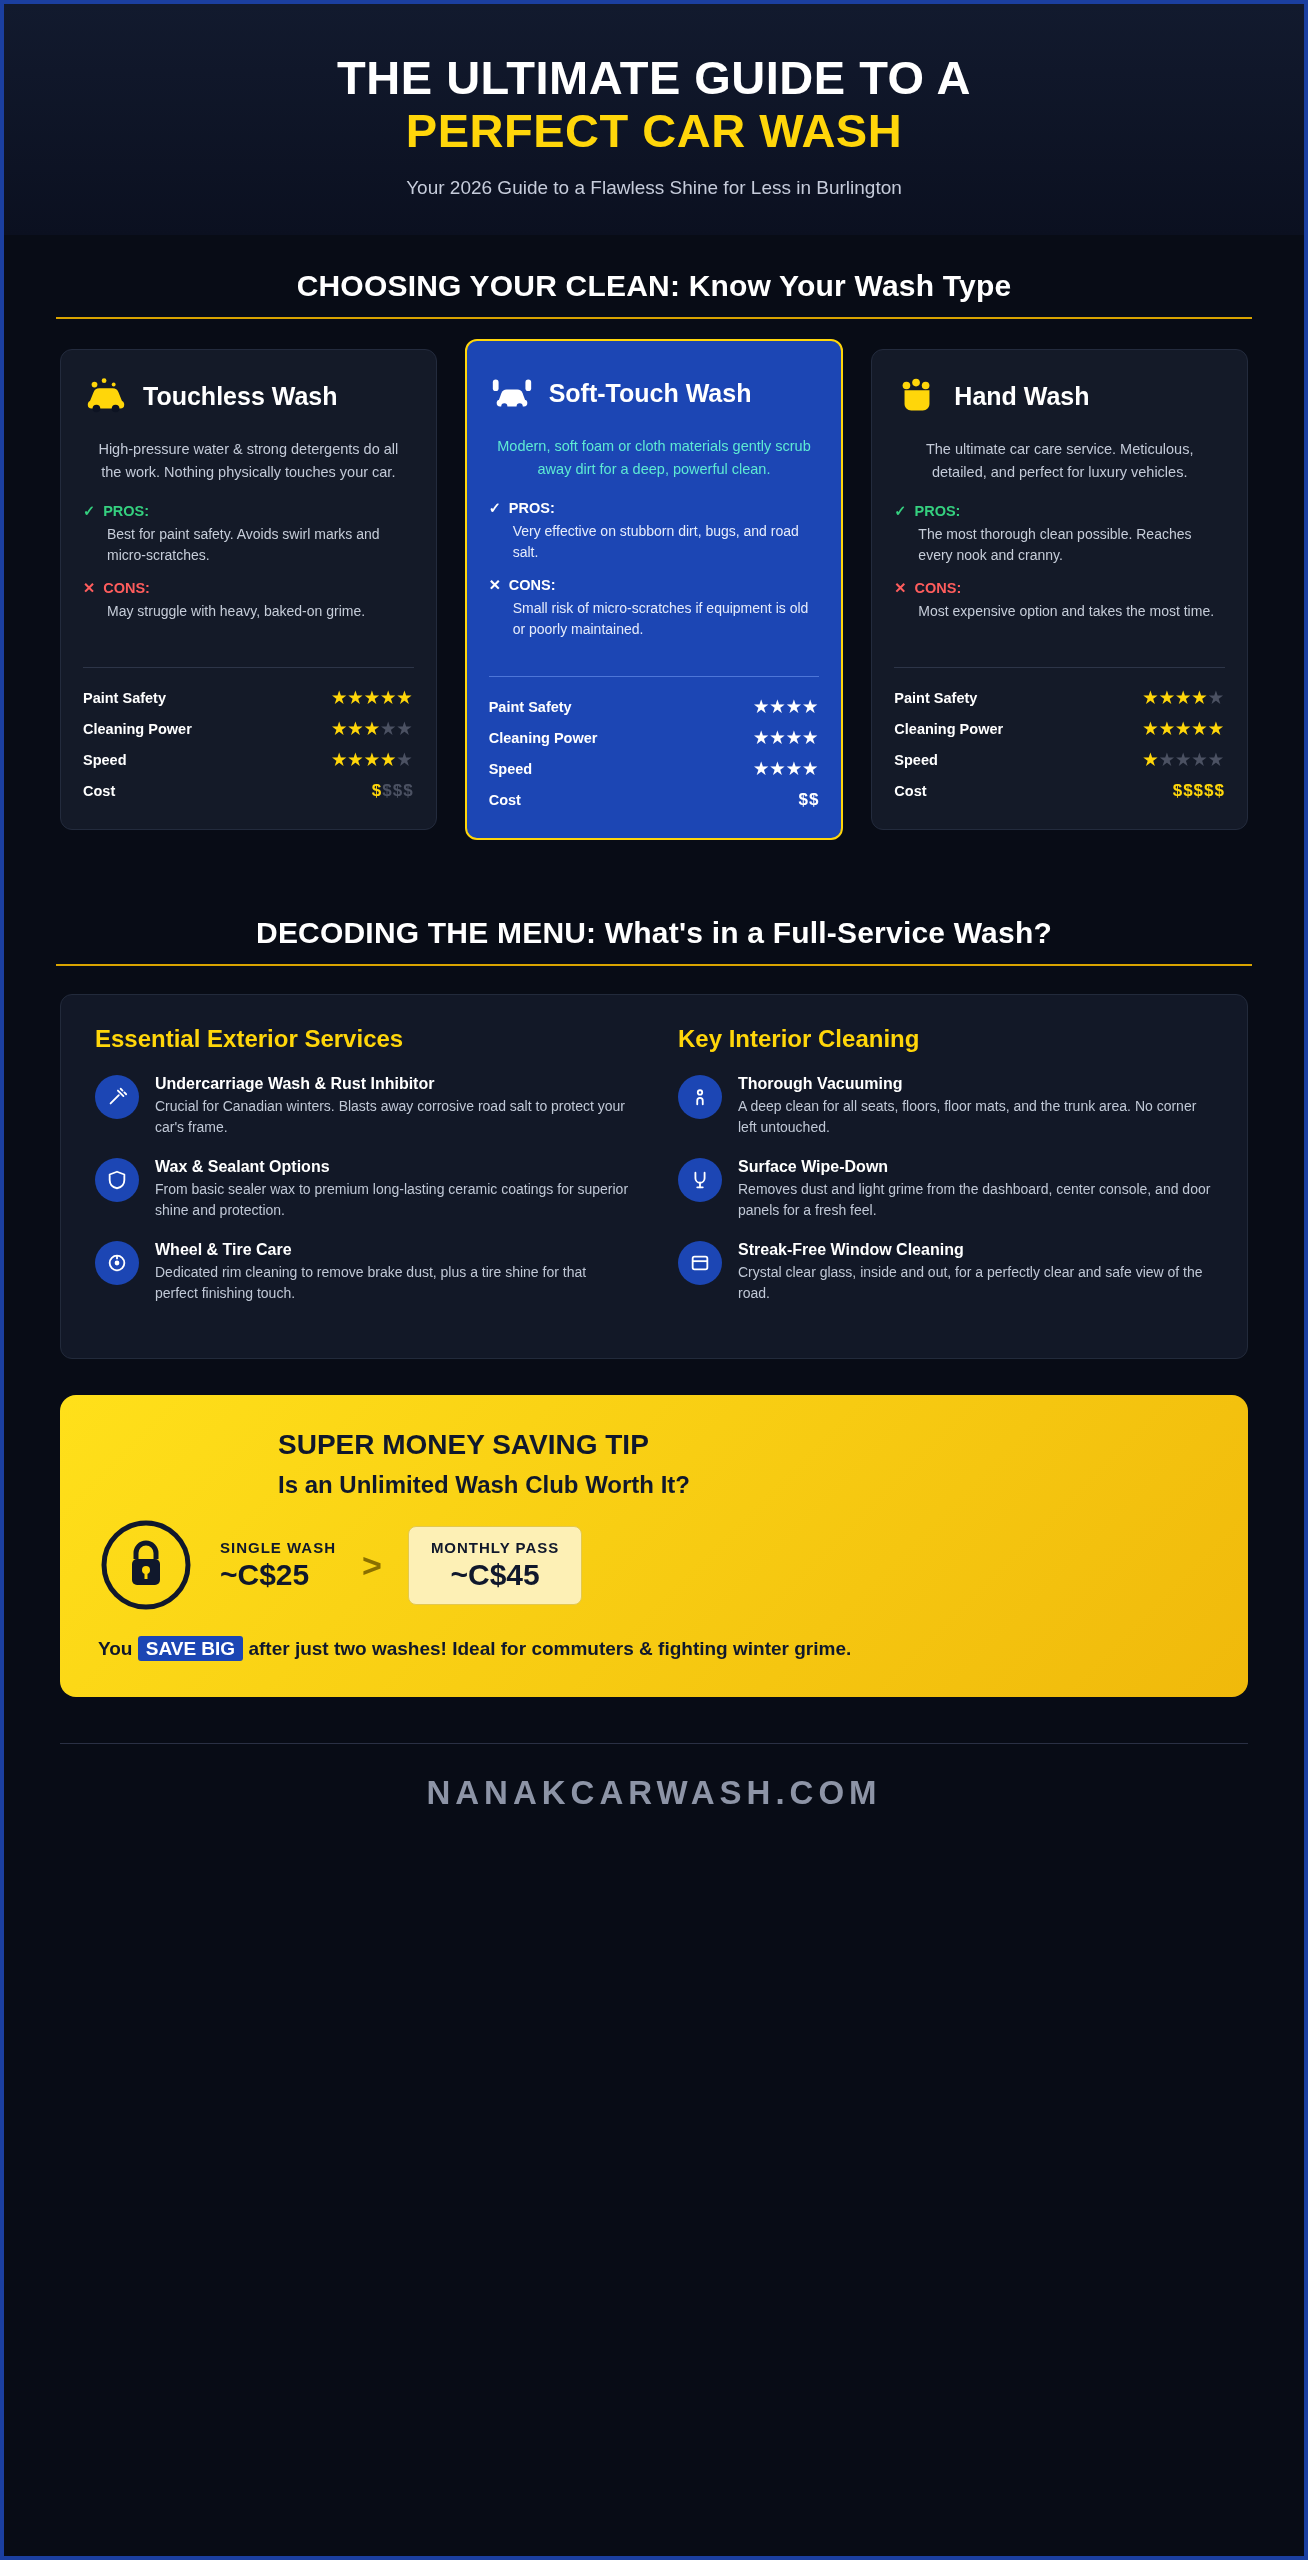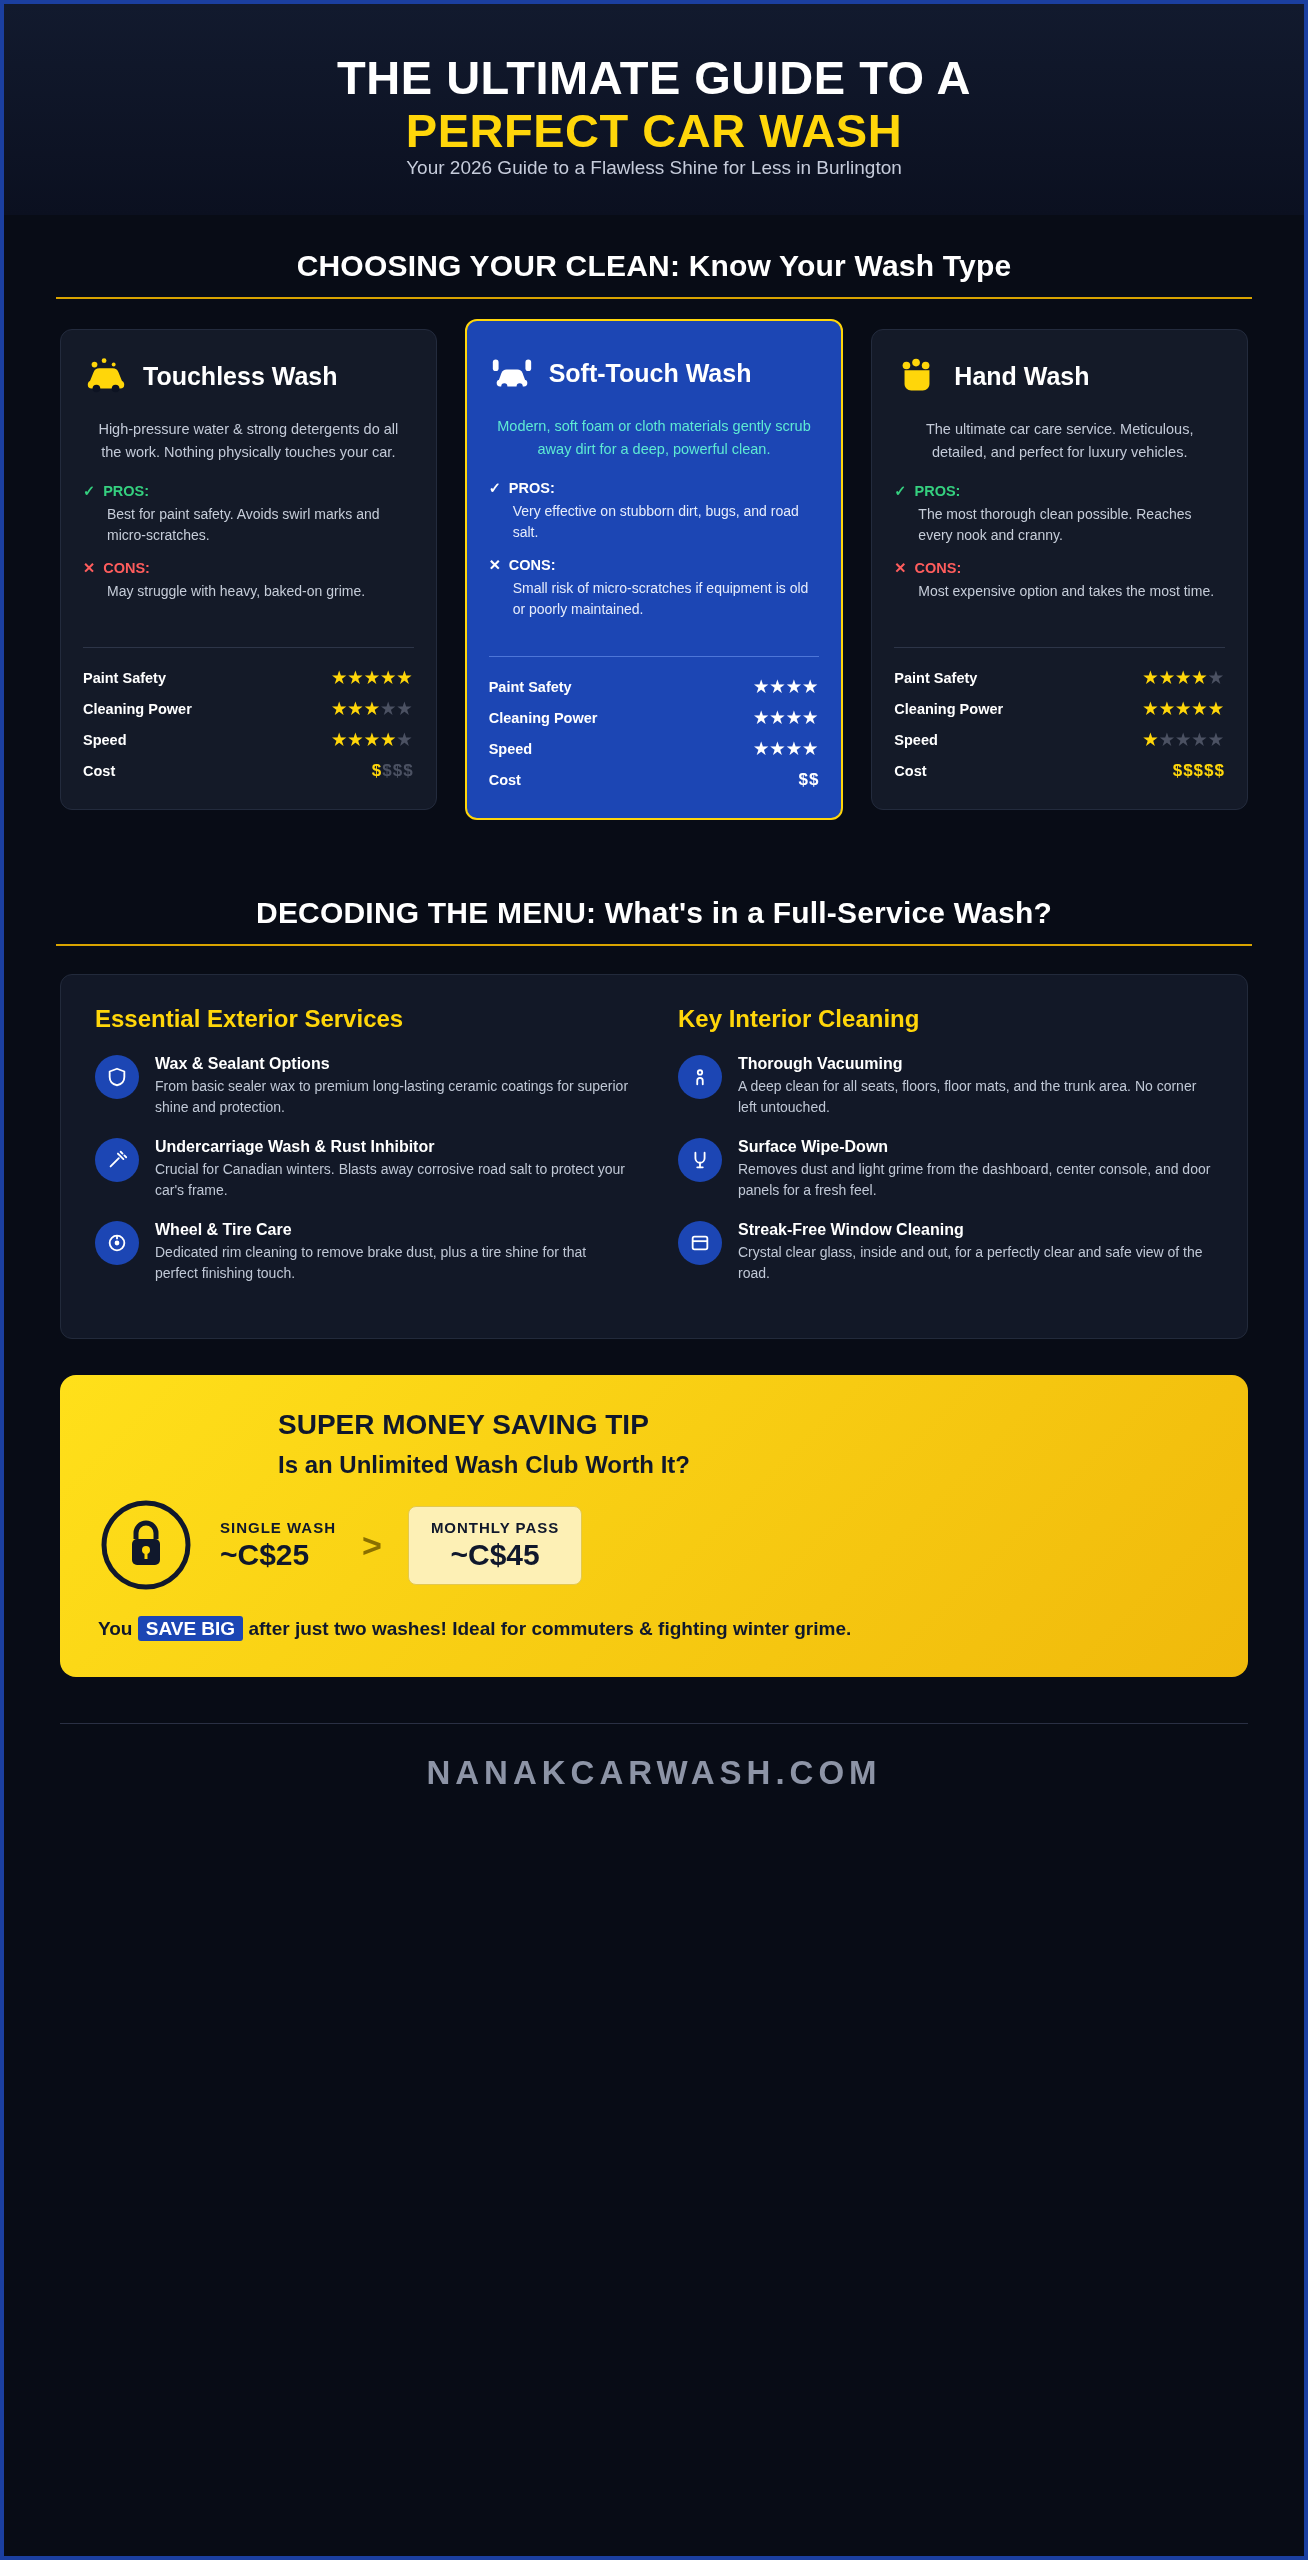--- a/index.html
+++ b/index.html
@@ -23,20 +23,21 @@
     text-align: center;
   }
   .hero h1 {
     font-size: 47px;
     font-weight: bold;
     letter-spacing: 0.5px;
     line-height: 1.12;
   }
   .hero h1 .yellow { color: #ffd60a; display: block; }
   .hero .subtitle {
+    margin-top: 20px;
     font-size: 19px;
     color: #c6ccdb;
     font-weight: normal;
   }
 
   .section-head {
     text-align: center;
     margin: 34px auto 0;
     width: 1196px;
   }
@@ -387,42 +388,42 @@
     <div class="rule"></div>
   </div>
 
   <div class="services">
 
     <div class="svc-col">
       <h3>Essential Exterior Services</h3>
 
       <div class="svc-item">
         <span class="svc-badge">
-          <svg viewBox="0 0 24 24" width="22" height="22" fill="none" stroke="#ffffff" stroke-width="2" stroke-linejoin="round">
-            <path d="M12 3l8 3v6c0 5-3.5 8-8 9-4.5-1-8-4-8-9V6l8-3z"></path>
-          </svg>
-        </span>
-        <div>
-          <div class="svc-title">Wax &amp; Sealant Options</div>
-          <div class="svc-text">From basic sealer wax to premium long-lasting ceramic coatings for superior shine and protection.</div>
-        </div>
-      </div>
-
-      <div class="svc-item">
-        <span class="svc-badge">
           <svg viewBox="0 0 24 24" width="22" height="22" fill="none" stroke="#ffffff" stroke-width="2" stroke-linecap="round">
             <path d="M5 19L14 10"></path>
               <path d="M13 5l6 6"></path>
               <path d="M16 3l2 2"></path>
               <path d="M20 7l2 2"></path>
           </svg>
         </span>
         <div>
           <div class="svc-title">Undercarriage Wash &amp; Rust Inhibitor</div>
           <div class="svc-text">Crucial for Canadian winters. Blasts away corrosive road salt to protect your car's frame.</div>
+        </div>
+      </div>
+
+      <div class="svc-item">
+        <span class="svc-badge">
+          <svg viewBox="0 0 24 24" width="22" height="22" fill="none" stroke="#ffffff" stroke-width="2" stroke-linejoin="round">
+            <path d="M12 3l8 3v6c0 5-3.5 8-8 9-4.5-1-8-4-8-9V6l8-3z"></path>
+          </svg>
+        </span>
+        <div>
+          <div class="svc-title">Wax &amp; Sealant Options</div>
+          <div class="svc-text">From basic sealer wax to premium long-lasting ceramic coatings for superior shine and protection.</div>
         </div>
       </div>
 
       <div class="svc-item">
         <span class="svc-badge">
           <svg viewBox="0 0 24 24" width="22" height="22" fill="none" stroke="#ffffff" stroke-width="2">
             <circle cx="12" cy="12" r="8"></circle>
               <circle cx="12" cy="12" r="1.6" fill="#ffffff"></circle>
               <path d="M12 4v4"></path>
           </svg>

